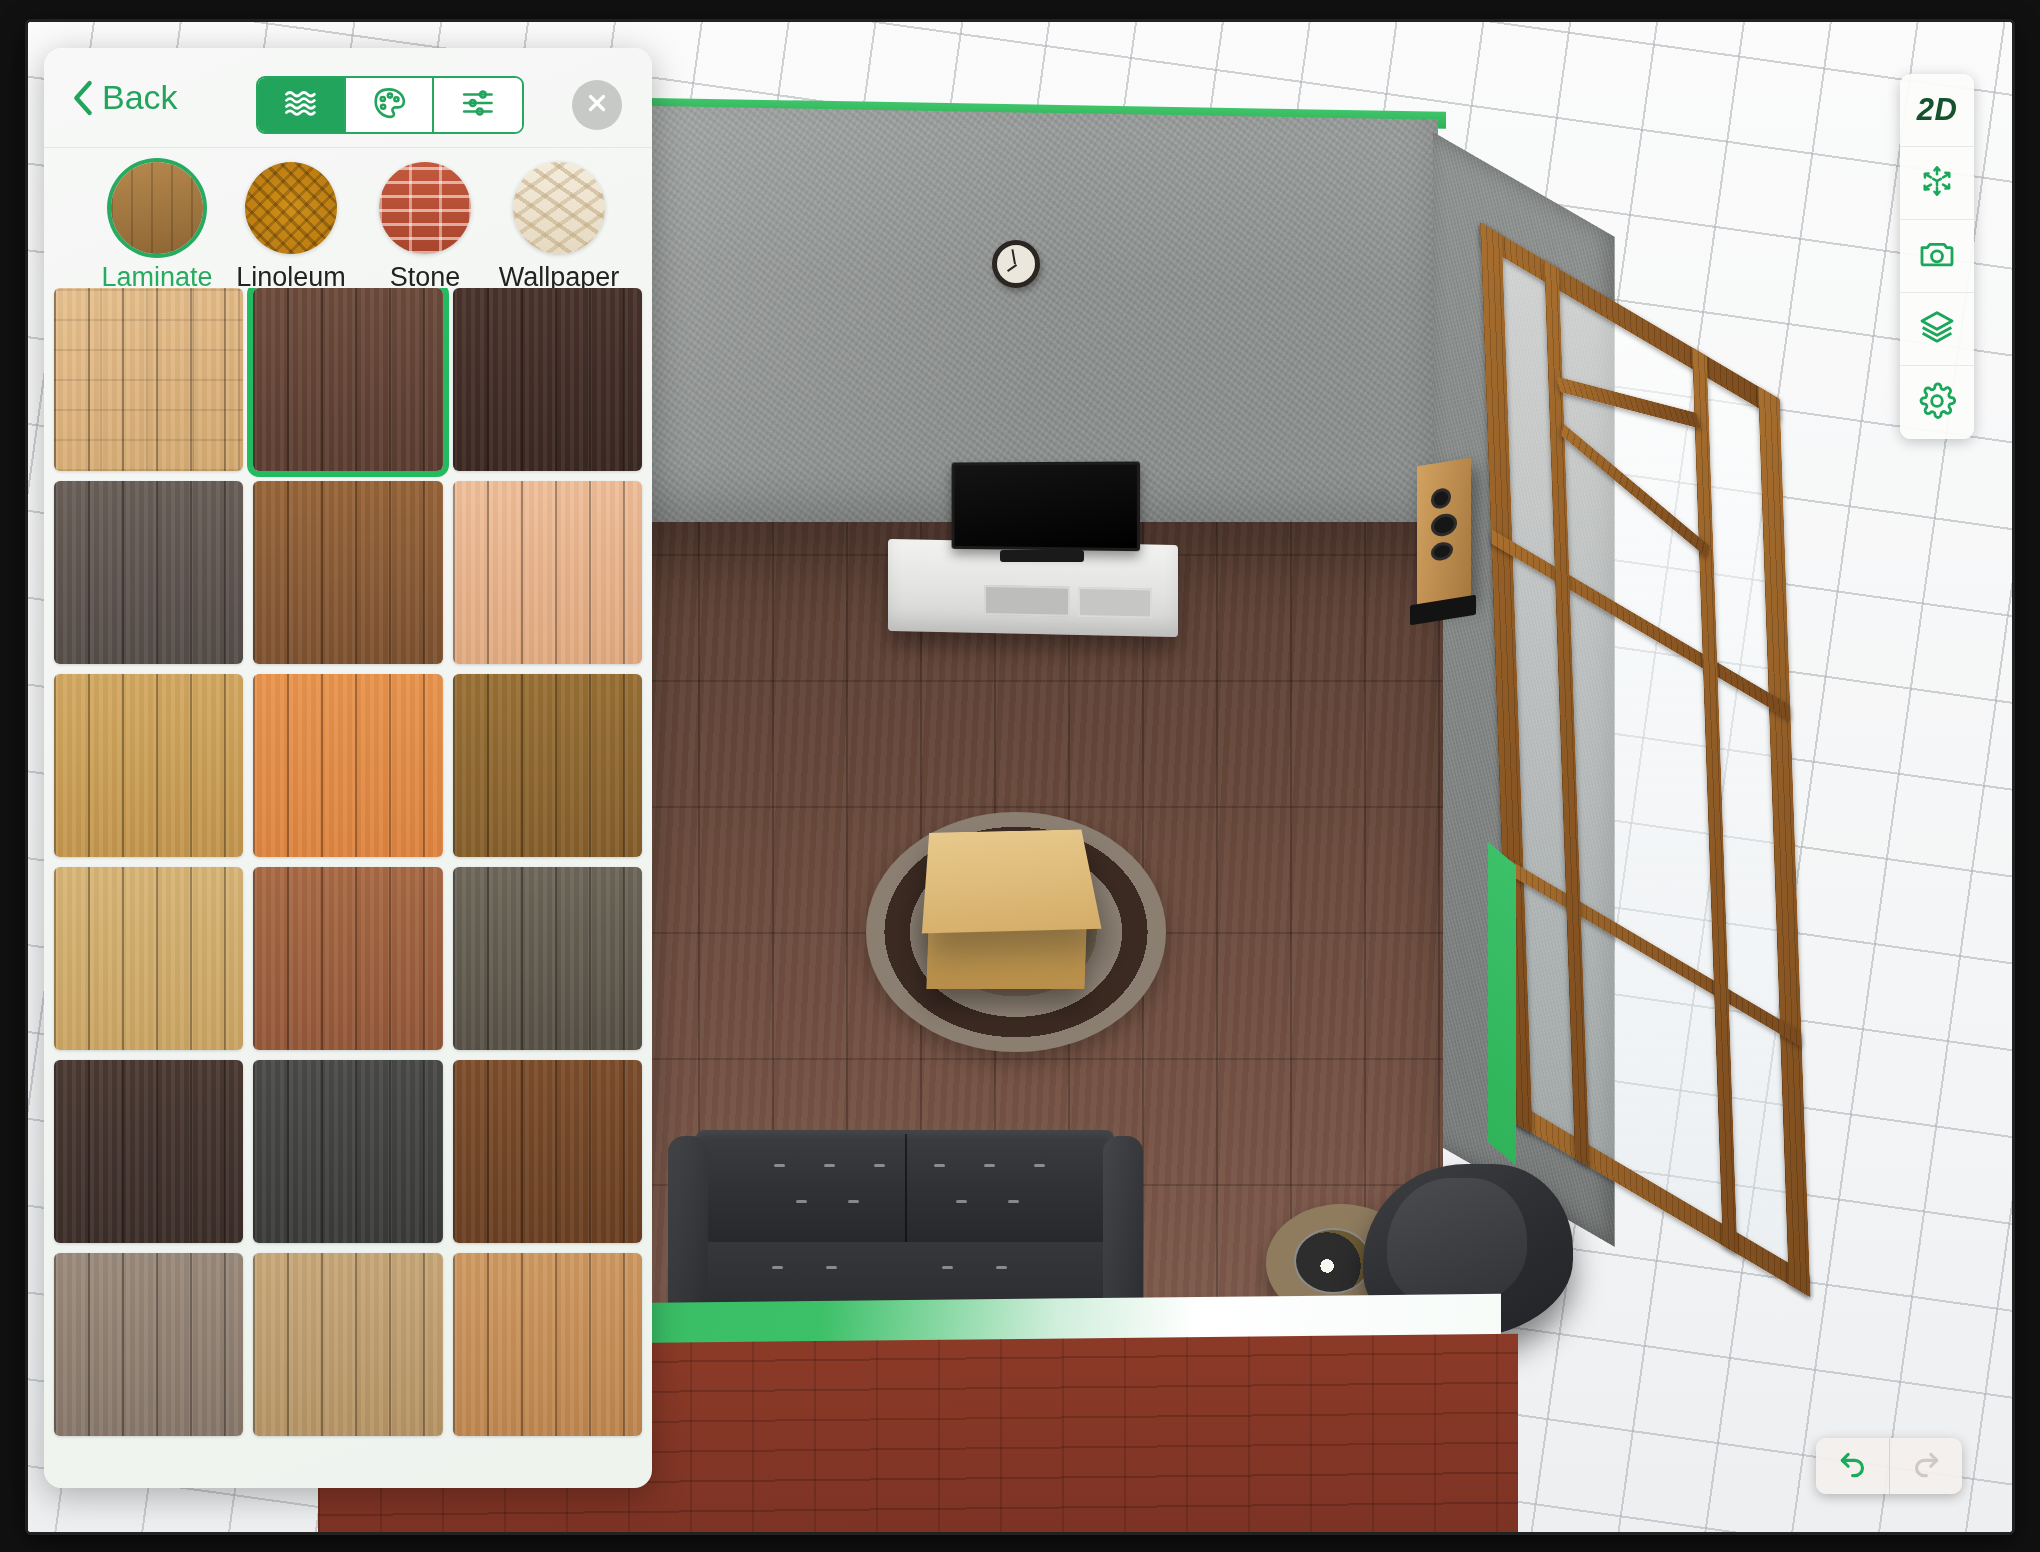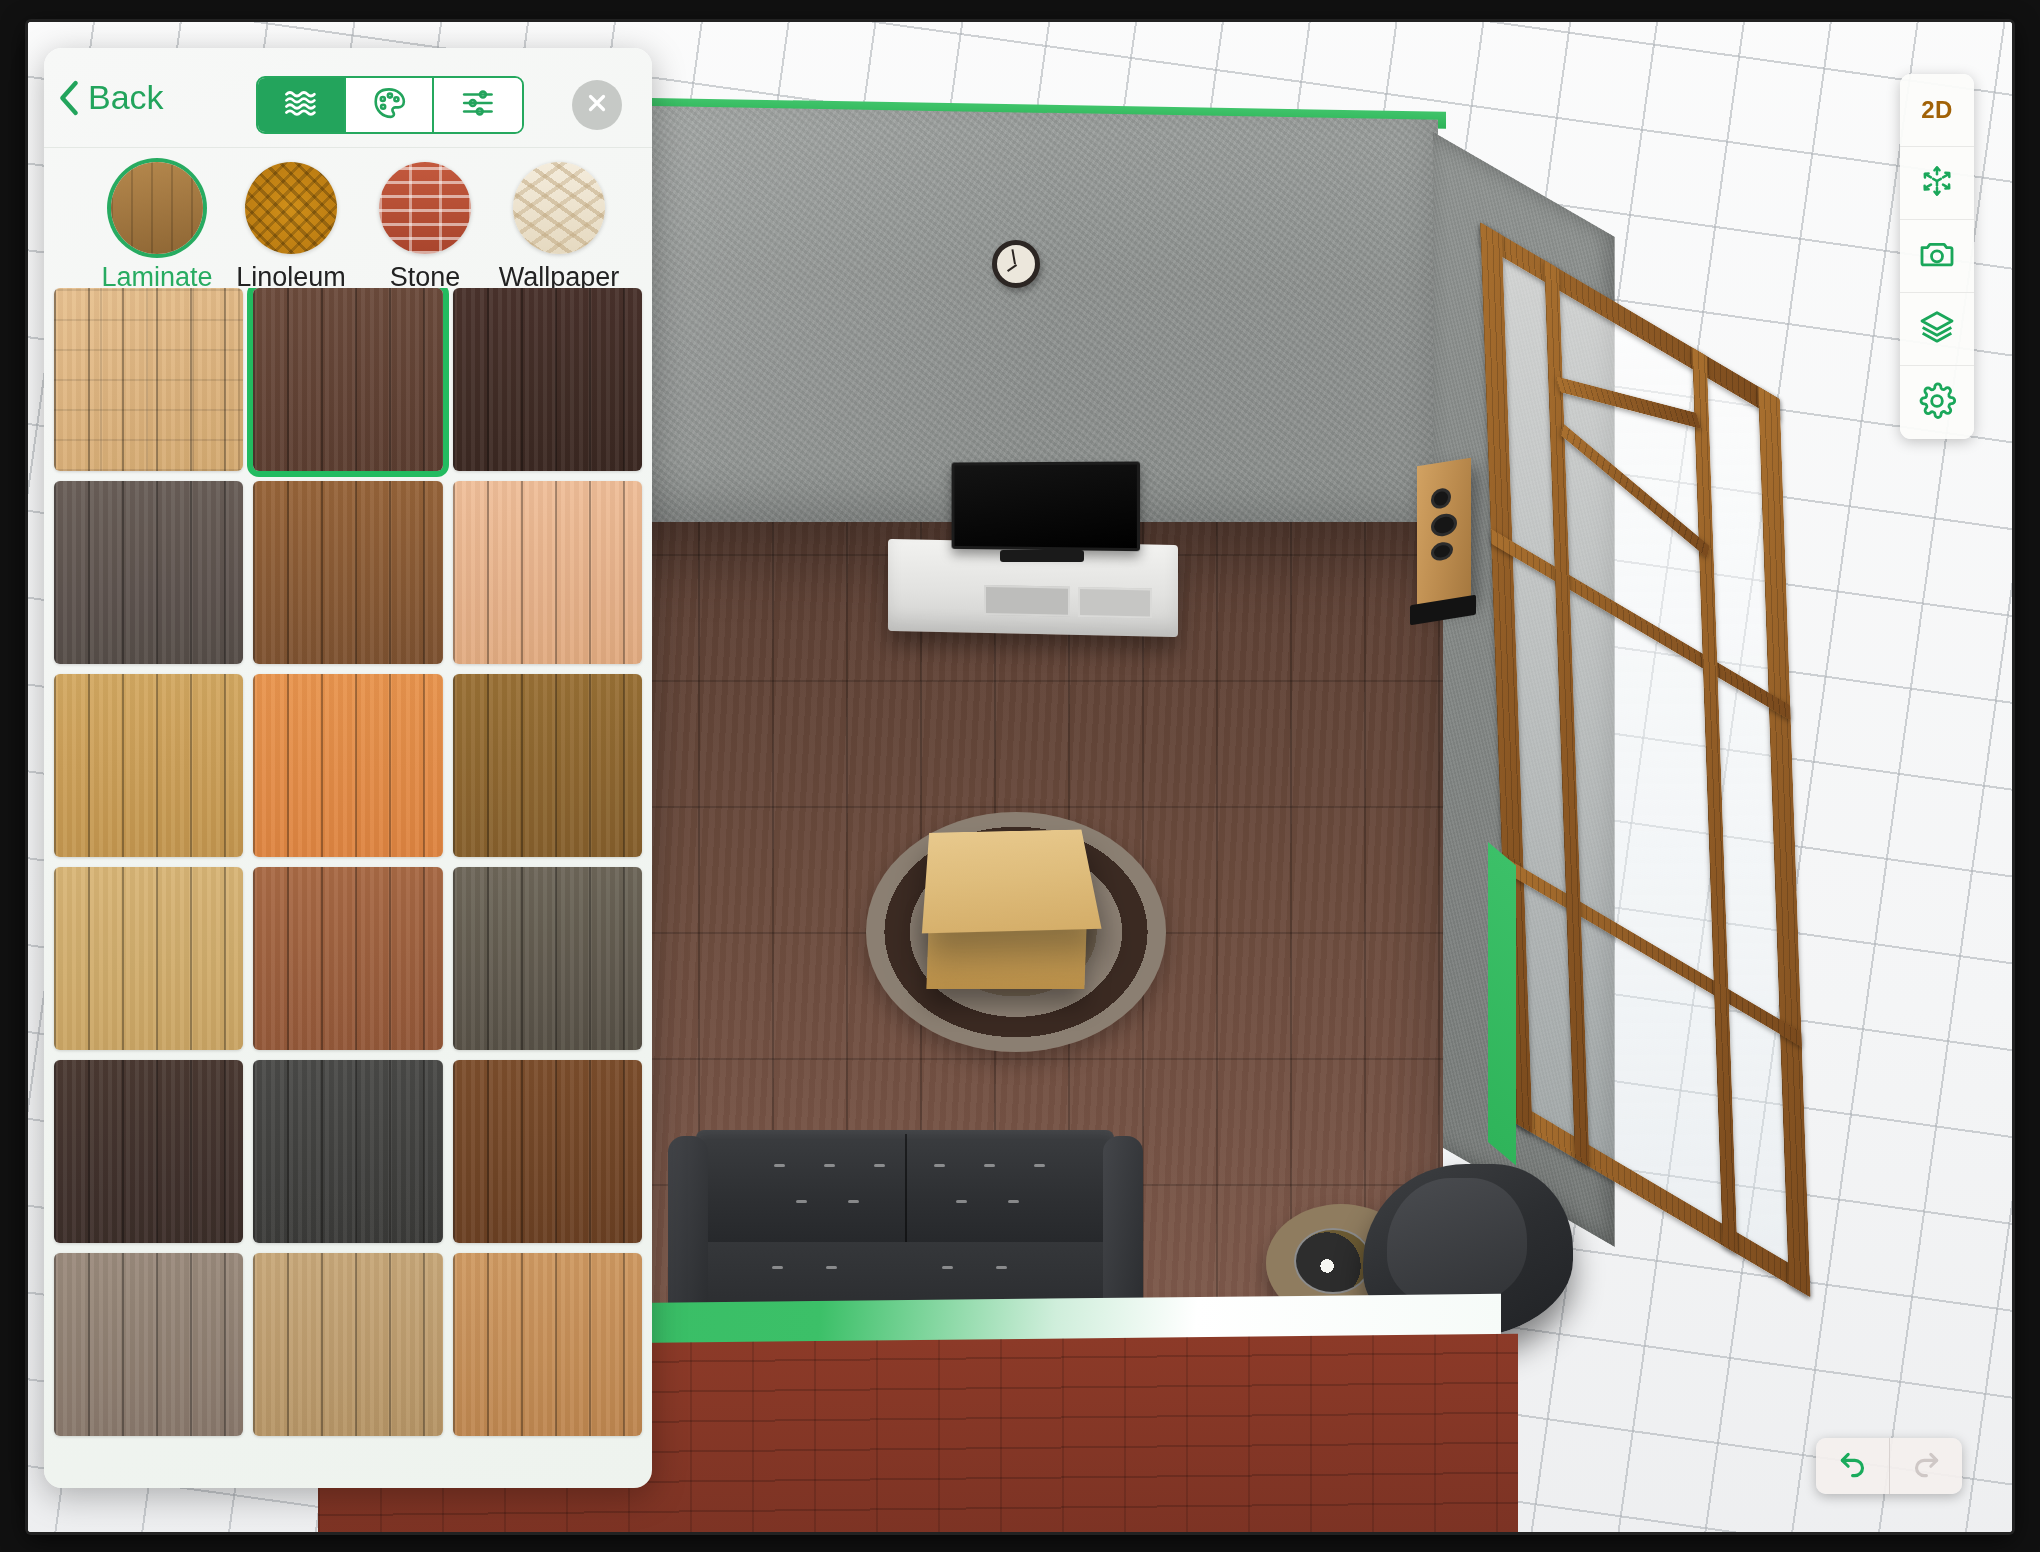--- a/index.html
+++ b/index.html
@@ -308,21 +308,21 @@
   }
   .tb-btn {
     height: 73px;
     display: flex; align-items: center; justify-content: center;
     border-bottom: 1px solid #e8e8e6;
     color: #1aa75a;
     cursor: pointer;
   }
   .tb-btn:last-child { border-bottom: none; }
   .tb-btn .label2d {
-    font-size: 24px; font-weight: 600; letter-spacing: .5px; color: #a16207;
+    font-size: 31px; font-weight: 600; letter-spacing: .5px; color: #14532d; font-style: italic;
   }
 
   
   .undo-redo {
     position: absolute; right: 50px; bottom: 38px;
     display: flex;
     background: rgba(244,240,238,.92);
     border-radius: 10px;
     box-shadow: 0 3px 12px rgba(0,0,0,.25);
     overflow: hidden;
@@ -344,21 +344,21 @@
     border-radius: 18px;
     box-shadow: 0 8px 34px rgba(0,0,0,.28);
     overflow: hidden;
     z-index: 50;
     display: flex; flex-direction: column;
   }
 
   .panel-header {
     height: 100px;
     display: flex; align-items: center;
-    padding: 0 12px;
+    padding: 0 26px;
     position: relative;
     border-bottom: 1px solid #e4e8e4;
     flex: 0 0 auto;
   }
   .back-btn {
     display: flex; align-items: center; gap: 6px;
     color: #22a45c; cursor: pointer;
     font-size: 34px; font-weight: 400;
   }
   .back-btn svg { display: block; }

